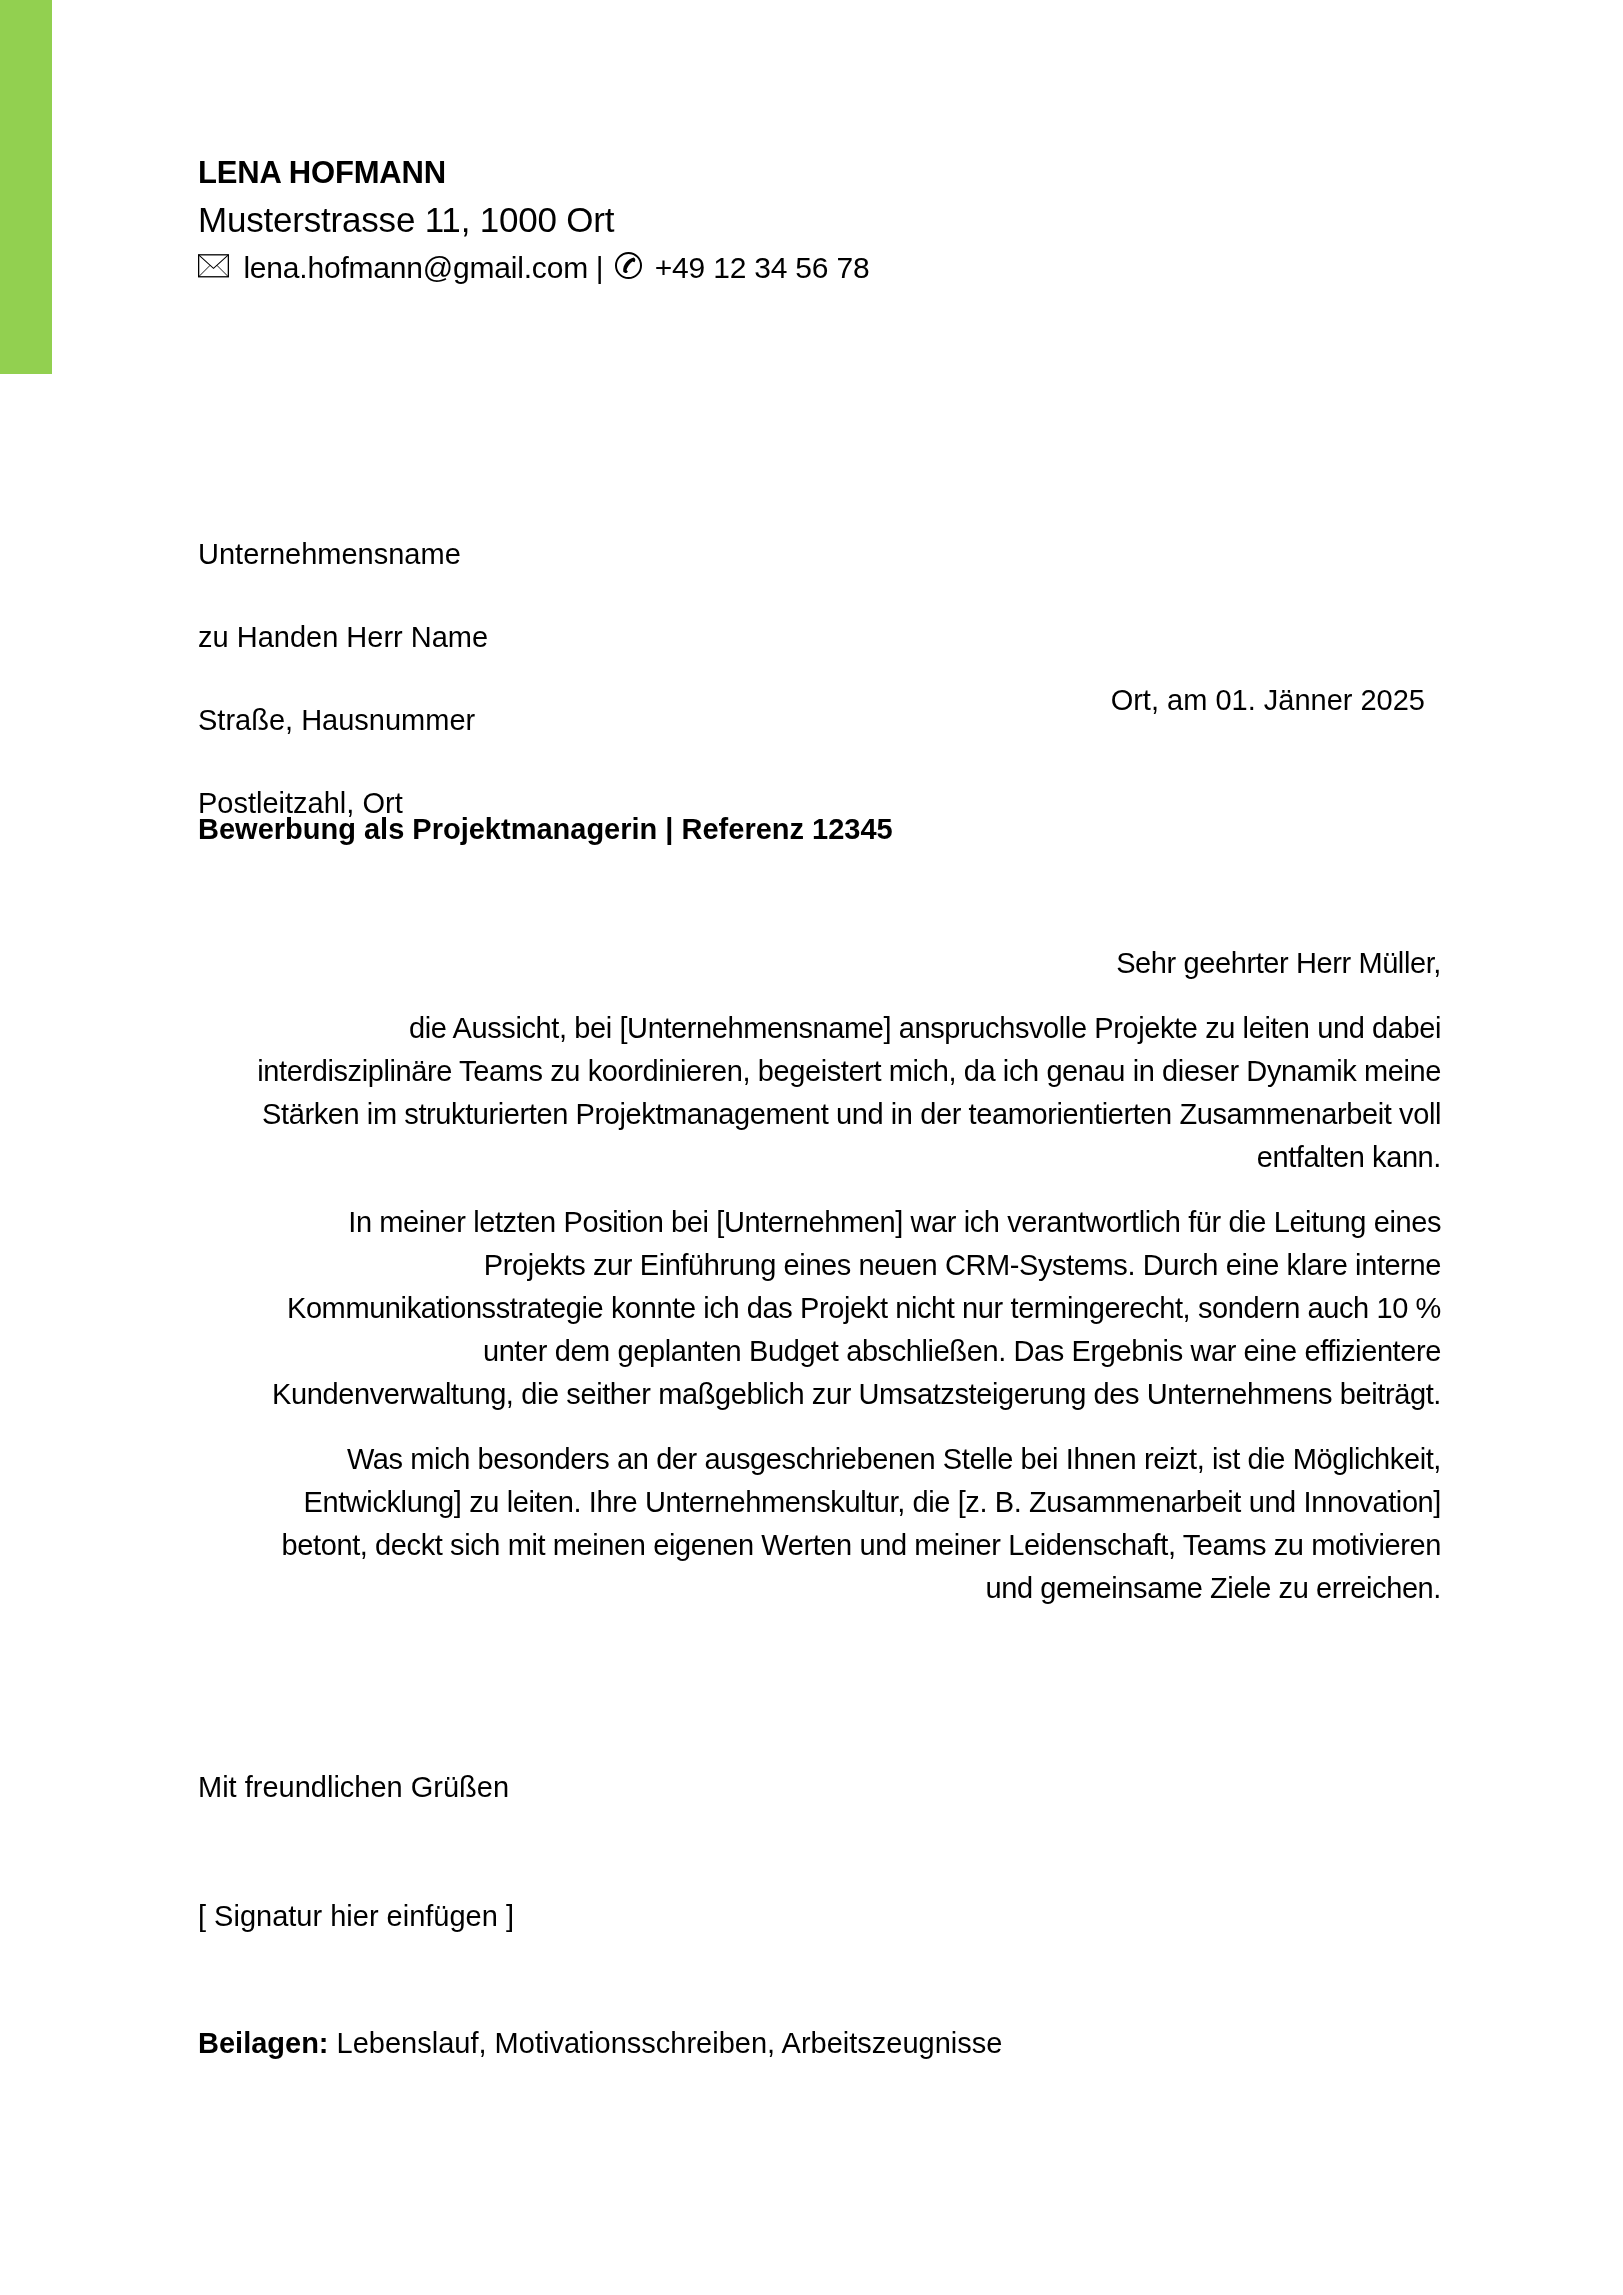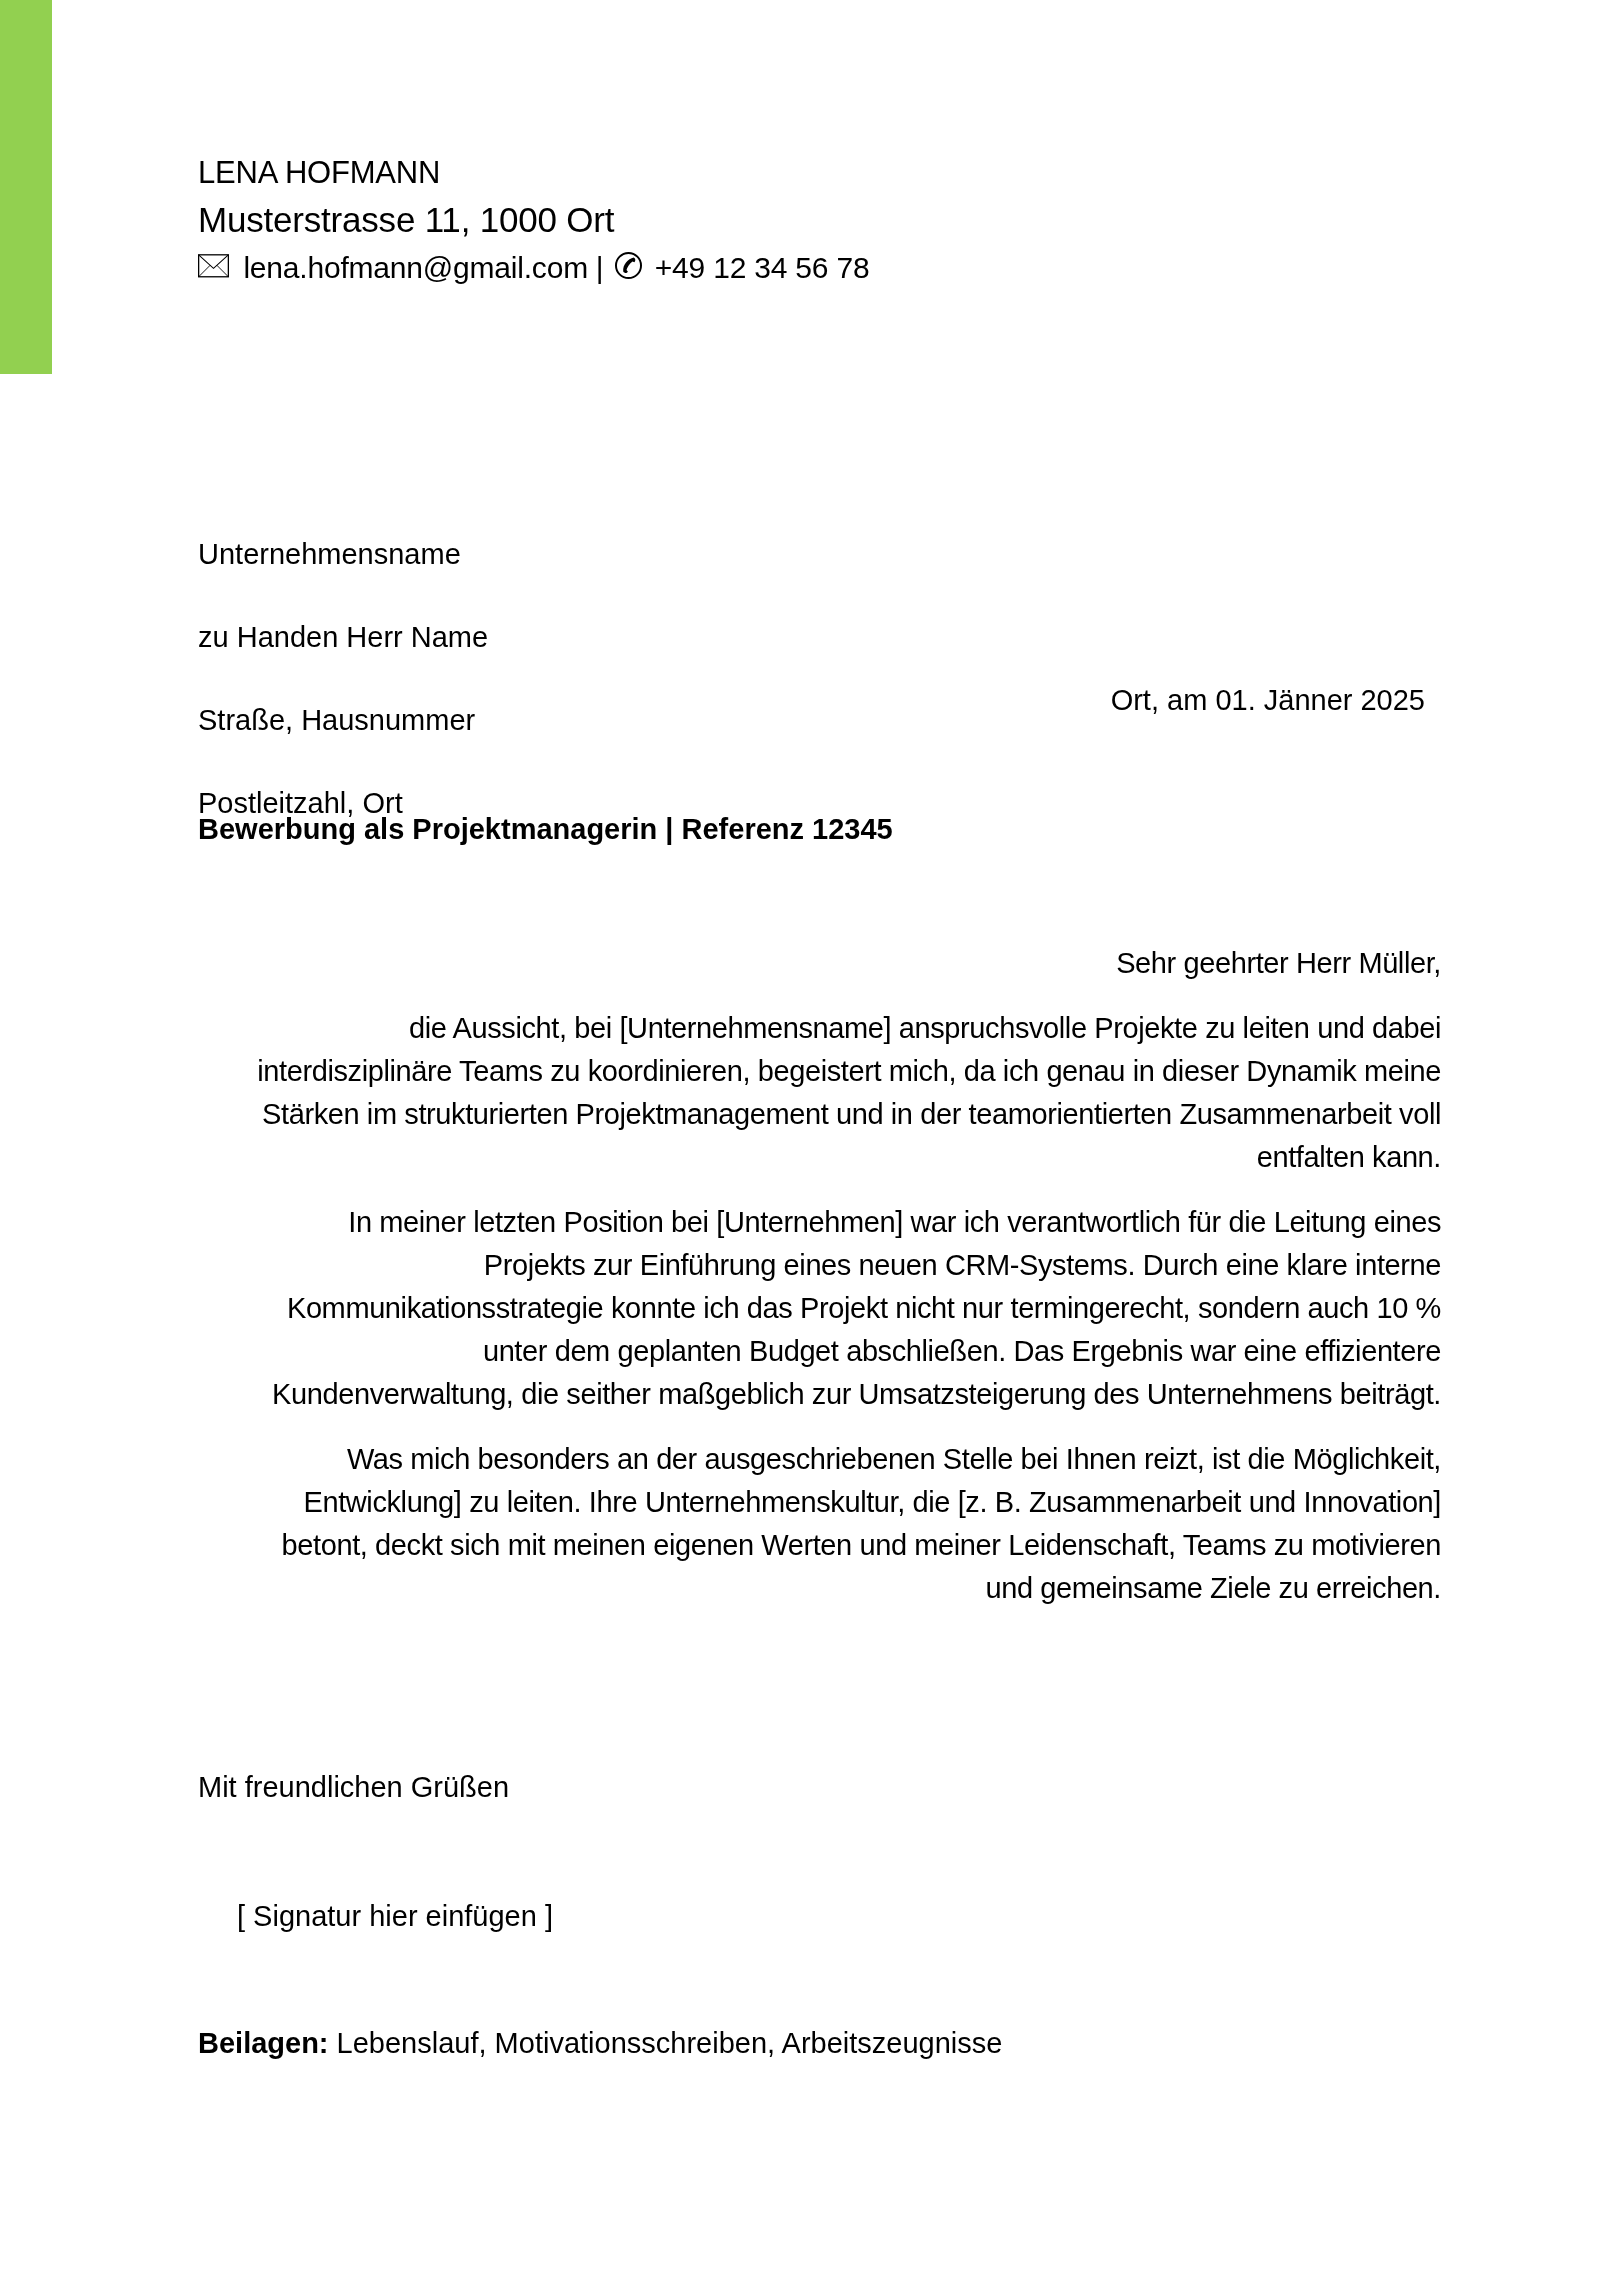--- a/index.html
+++ b/index.html
@@ -1,33 +1,33 @@
 <!DOCTYPE html>
 <html style="font-size:10.5px"><head>
 <meta charset="utf-8">
 <style>
   html, body { margin: 0; padding: 0; background: #ffffff; }
   body { width: 1623px; height: 2295px; position: relative; overflow: hidden;
          font-family: "Liberation Sans", "DejaVu Sans", sans-serif; color: #000; }
   .accent-bar { position: absolute; left: 0; top: 0; width: 52px; height: 374px; background: #92D050; }
   .ln { position: absolute; left: 198px; white-space: nowrap; font-size: 29px; line-height: 1; letter-spacing: -0.2px; }
-  .name { font-size: 31px; font-weight: normal; top: 157px; }
+  .name { font-size: 31px; font-weight: bold; top: 157px; }
   .addr { top: 202px; font-size: 35px; }
   .contact { top: 251px; font-size: 30px; display: flex; align-items: center; }
   .contact .icon { display: inline-block; margin-right: 14.4px; }
   .contact .sep { margin: 0 10.5px 0 7.9px; }
   .recipient { position: absolute; left: 198px; top: 493px; font-size: 29px; line-height: 43px; }
   .recipient div { white-space: nowrap; margin-top: 40px; }
   .date { position: absolute; right: 198px; top: 684px; font-size: 29px; white-space: nowrap; }
   .subject { position: absolute; left: 198px; top: 813px; font-size: 29px; font-weight: bold; white-space: nowrap; }
   .body { position: absolute; left: 198px; top: 942px; width: 1243px; font-size: 29px; line-height: 43px; letter-spacing: -0.4px; }
   .body p { margin: 0 0 22px 0; }
   .body .line { display: block; white-space: nowrap; text-align: right; }
   .closing { position: absolute; left: 198px; top: 1771px; font-size: 29px; white-space: nowrap; }
-  .signature { position: absolute; left: 198px; top: 1900px; font-size: 29px; white-space: nowrap; margin-left: 39px; }
+  .signature { position: absolute; left: 198px; top: 1900px; font-size: 29px; white-space: nowrap; }
   .attachments { position: absolute; left: 198px; top: 2027px; font-size: 29px; white-space: nowrap; }
   .attachments b { font-weight: bold; }
 </style>
 </head>
 <body>
 
 <div class="accent-bar" style="background: rgb(146, 208, 80);"></div>
 
 <div class="ln name">LENA HOFMANN</div>
 <div class="ln addr">Musterstrasse 11, 1000 Ort</div>

